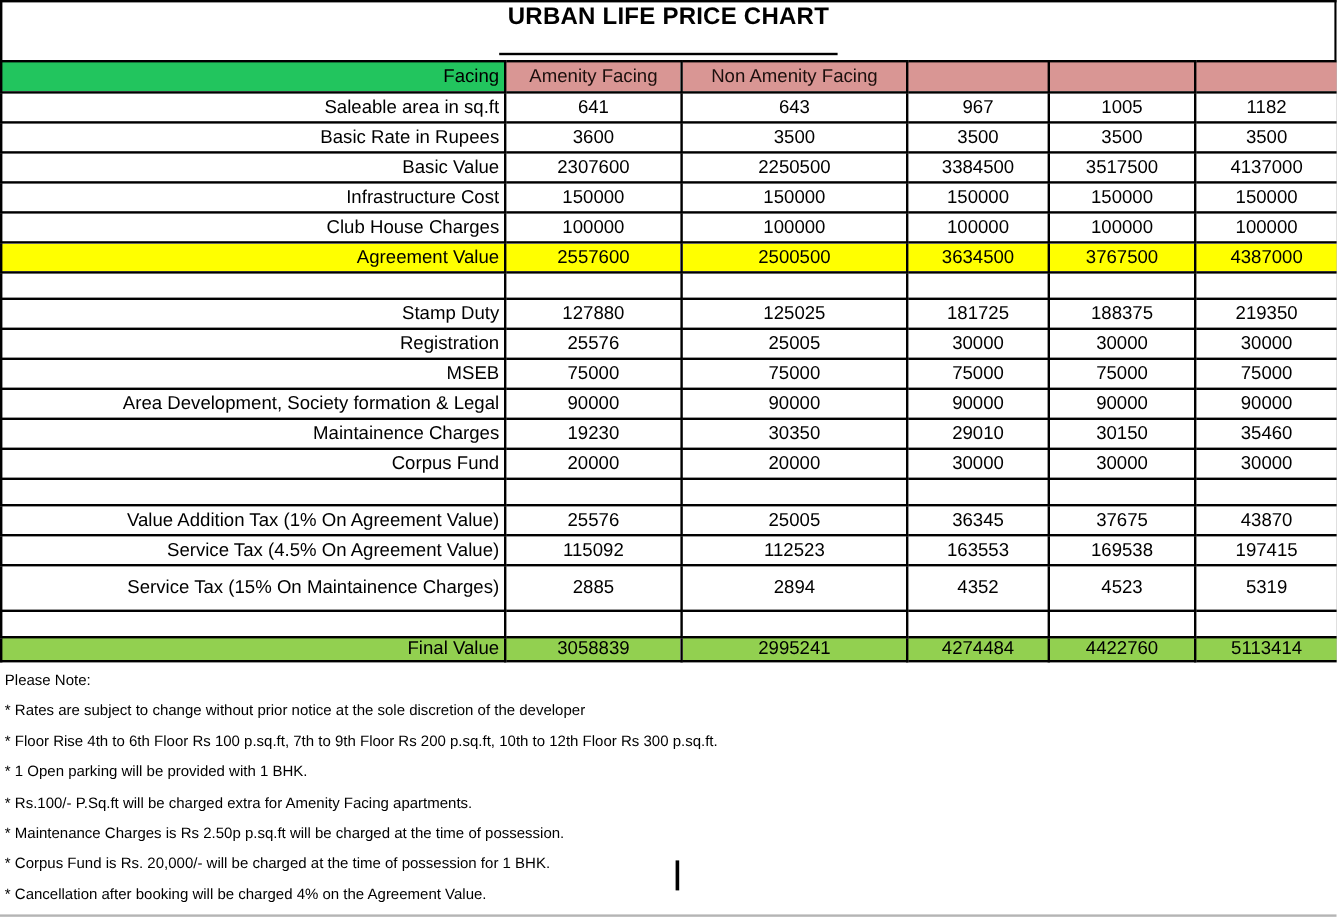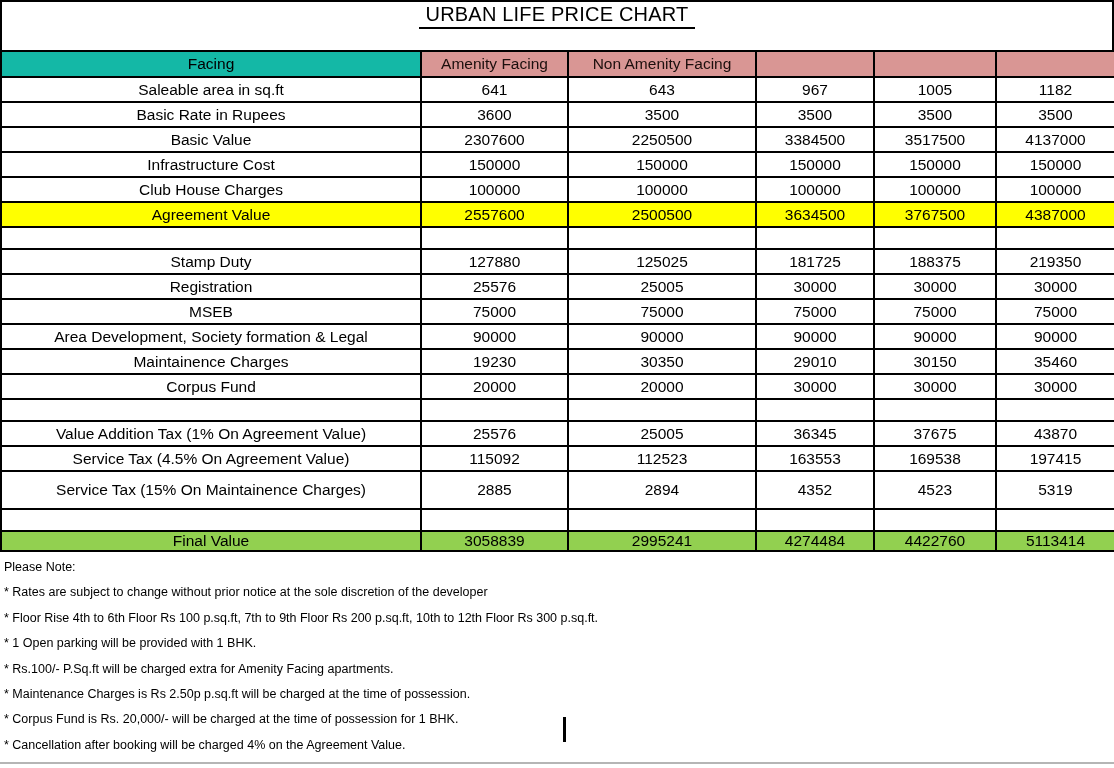--- a/index.html
+++ b/index.html
@@ -16,24 +16,24 @@
   .title-block {
     height: 50px;
     border: 2px solid #000;
     border-bottom: none;
     text-align: center;
     padding-top: 1px;
   }
   .page-title {
     display: inline-block;
     font-size: 20px;
-    font-weight: normal;
+    font-weight: bold;
     letter-spacing: 0.2px;
     border-bottom: 2.5px solid #000;
-    padding: 0 7px 1px 7px;
+    padding: 0 7px 18px 7px;
     line-height: 23px;
   }
   .subtitle-line { line-height: 1; }
   .page-subtitle {
     display: inline-block;
     font-size: 17px;
     border-bottom: 2px solid #000;
     padding: 0 4px 1px 4px;
     line-height: 19px;
   }
@@ -43,25 +43,25 @@
     table-layout: fixed;
   }
   .price-table td {
     border: 2px solid #000;
     font-size: 15.5px;
     padding: 0 4px;
     overflow: hidden;
     white-space: nowrap;
     vertical-align: middle;
   }
-  .label-cell { text-align: center; }
+  .label-cell { text-align: right; }
   .value-cell { text-align: center; }
   tr.header-row  { height: 26px; }
   tr.header-row td { background: #d99694; text-align: center; color: #1c0f0d; }
-  tr.header-row td.label-cell { background: #14b8a6; text-align: center; color: #000; }
+  tr.header-row td.label-cell { background: #22c55e; text-align: right; color: #000; }
   tr.row-normal  { height: 25px; }
   tr.row-spacer  { height: 22px; }
   tr.row-tall    { height: 38px; }
   tr.row-yellow  { height: 25px; padding-left: 22px; }
   tr.row-yellow td { background: #ffff00; }
   tr.row-green   { height: 14px; }
   tr.row-green td { background: #92d050; }
   .notes { padding: 3px 0 0 4px; }
   .notes-heading, .note-line {
     font-size: 12.5px;

